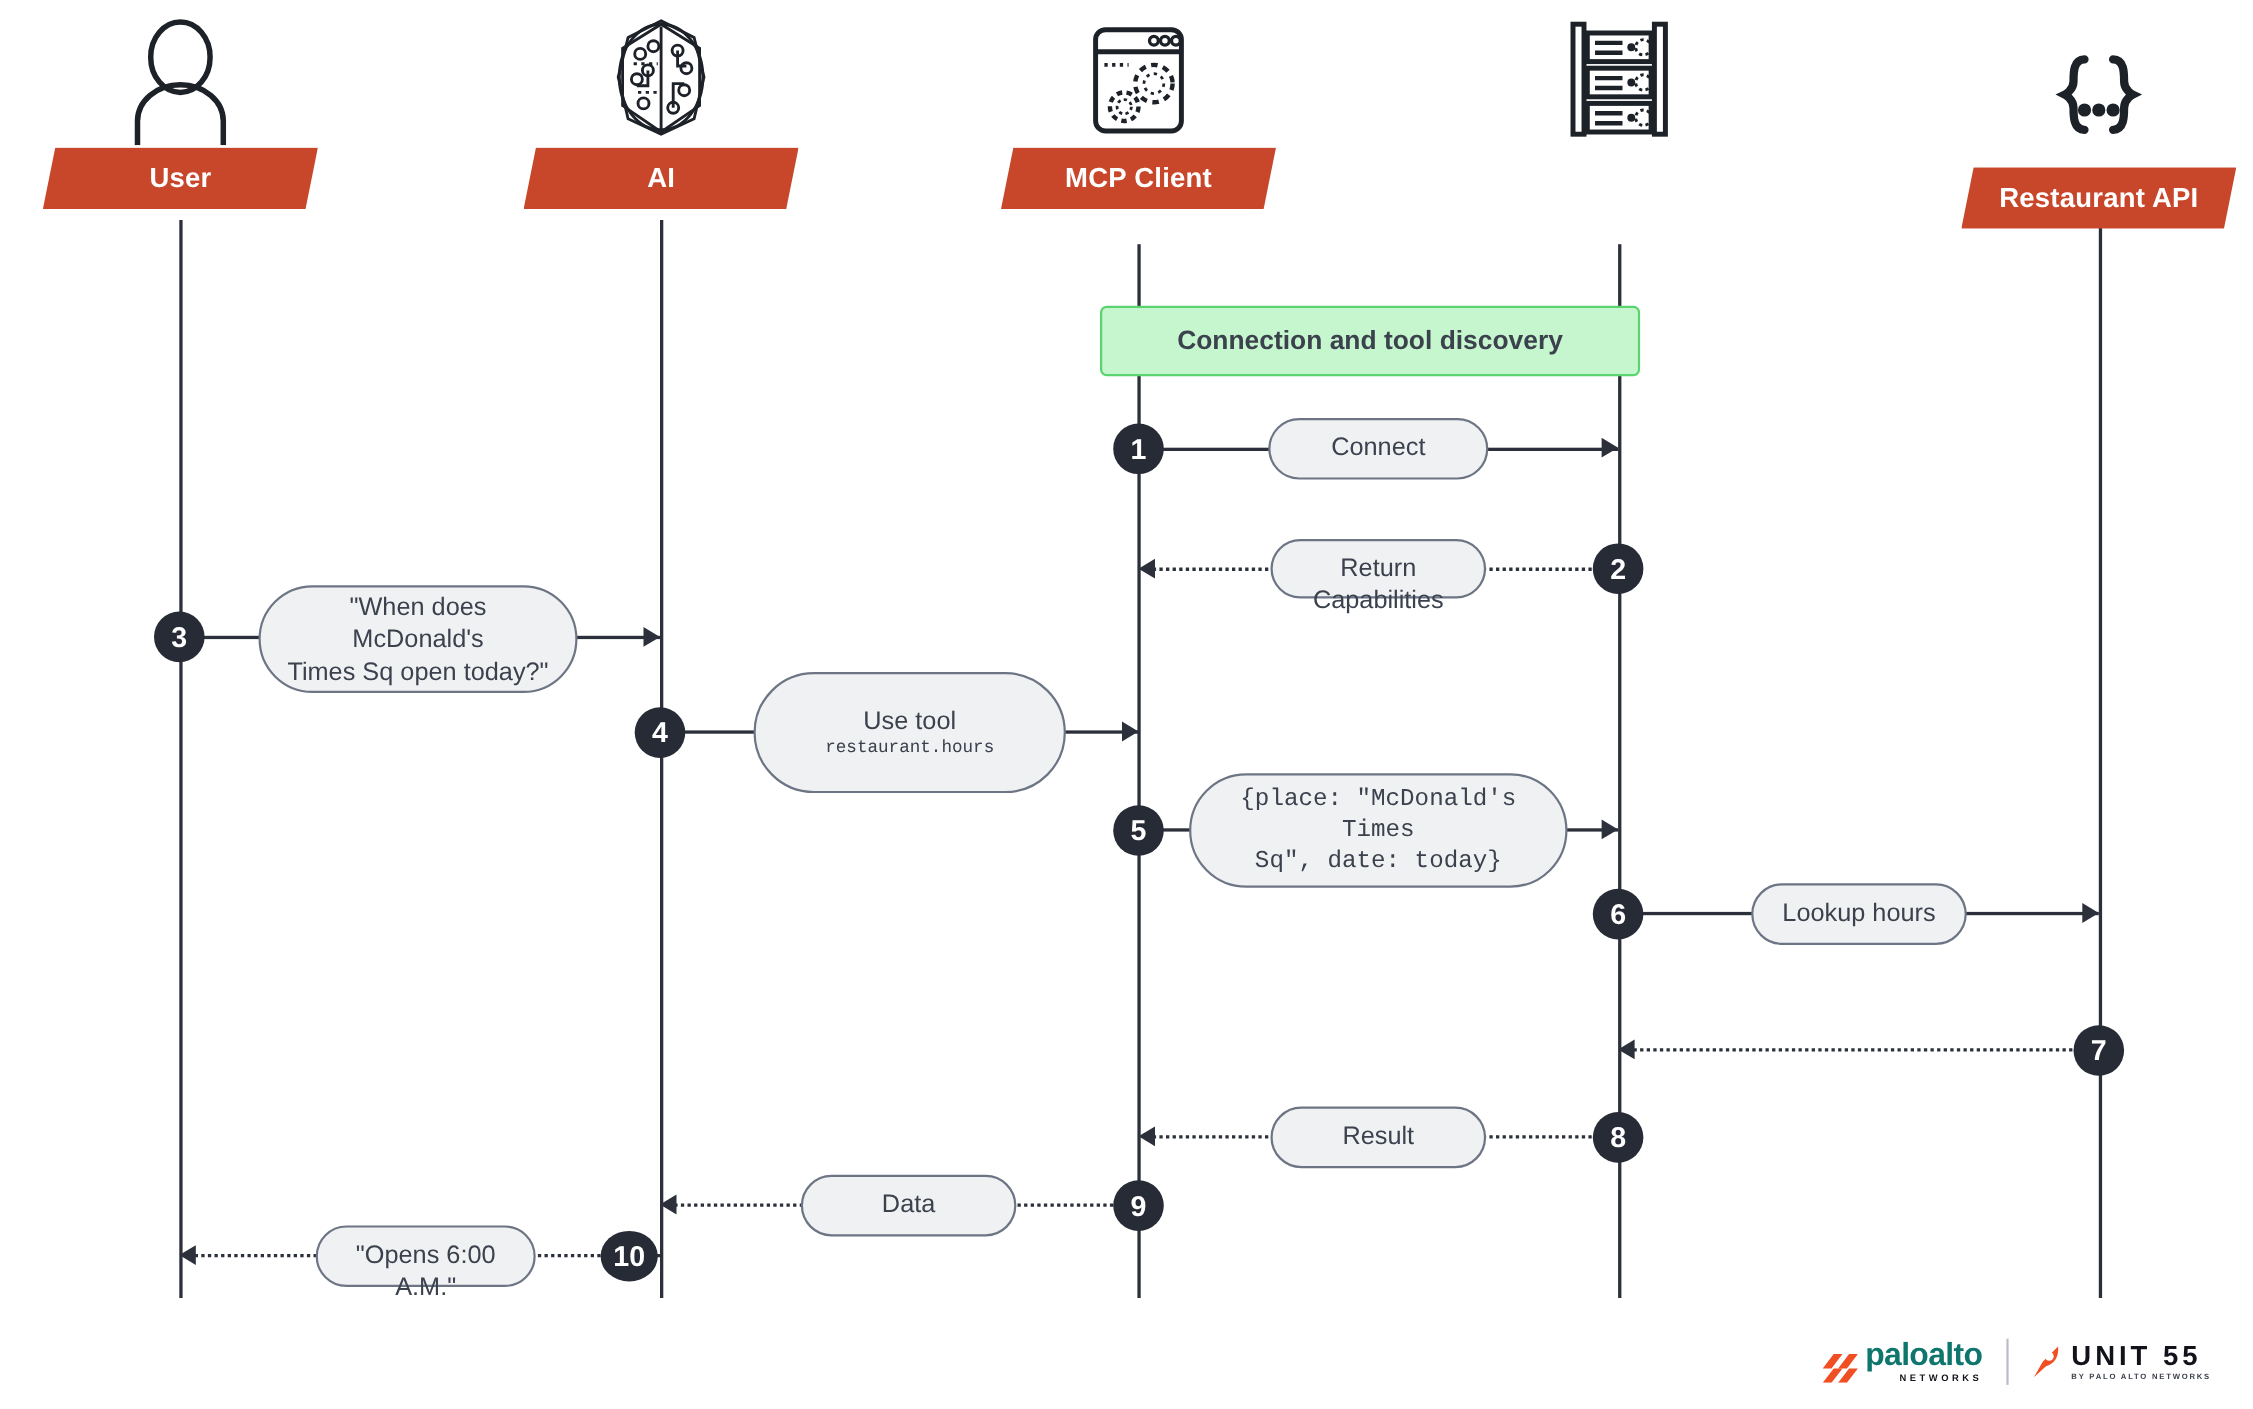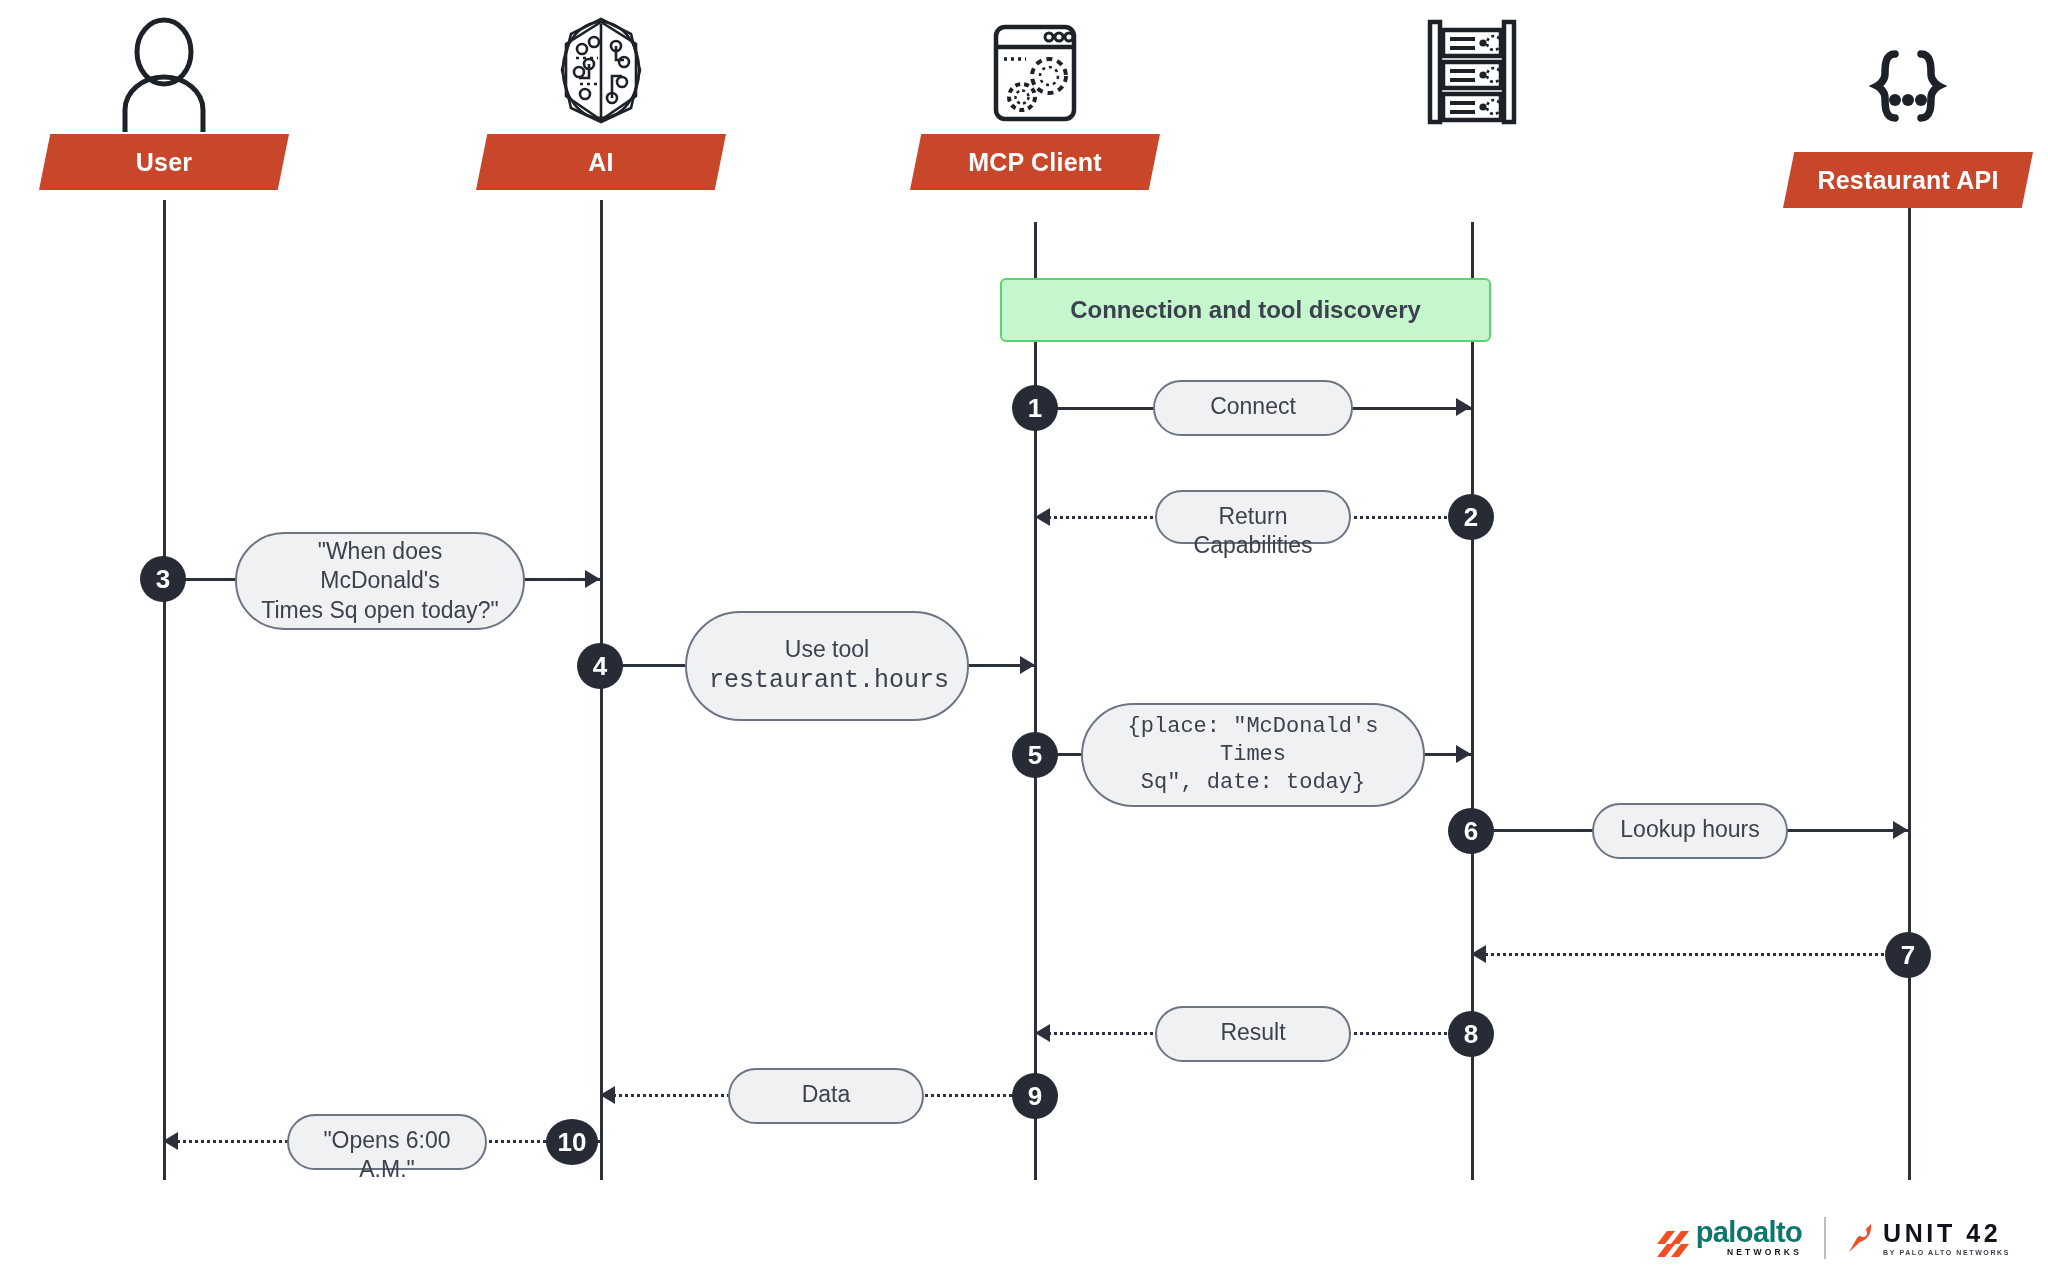--- a/index.html
+++ b/index.html
@@ -47,21 +47,21 @@
 
   
   .pill{
     position:absolute;transform:translate(-50%,-50%);
     background:#f0f1f3;border:2.5px solid #6d7585;border-radius:999px;
     display:flex;justify-content:center;
     text-align:center;color:#3b414d;font-size:23px;line-height:1.28;
     padding:10px 22px;box-sizing:border-box;
   }
   .pill.mono{font-family:"Liberation Mono","DejaVu Sans Mono",monospace;font-size:22px;}
-  .pill .mono-line{font-family:"Liberation Mono","DejaVu Sans Mono",monospace;font-size:25px;}
+  .pill .mono-line{font-family:"Liberation Mono","DejaVu Sans Mono",monospace;font-size:16px;}
 
   
   .step{
     position:absolute;transform:translate(-50%,-50%);
     width:46px;height:46px;border-radius:50%;background:#262b35;
     display:flex;align-items:center;justify-content:center;
     color:#ffffff;font-weight:bold;font-size:26px;
   }
   .step.wide{width:52px;}
 
@@ -306,19 +306,19 @@
     </div>
 
     <div class="divider"></div>
 
     <div class="u42">
       <svg class="u42-mark" viewBox="0 0 26 30">
         <path d="M23 1 L9 15 L1 29 L12 19 C19 17 24 11 23 1 Z" fill="#f04e23"></path>
         <circle cx="15" cy="10" r="4" fill="#ffffff"></circle>
       </svg>
       <div class="u42-words">
-        <div class="t1">UNIT 42</div>
+        <div class="t1">UNIT 55</div>
         <div class="t2">BY PALO ALTO NETWORKS</div>
       </div>
     </div>
   </div>
 
 </div>
 
 </body></html>

